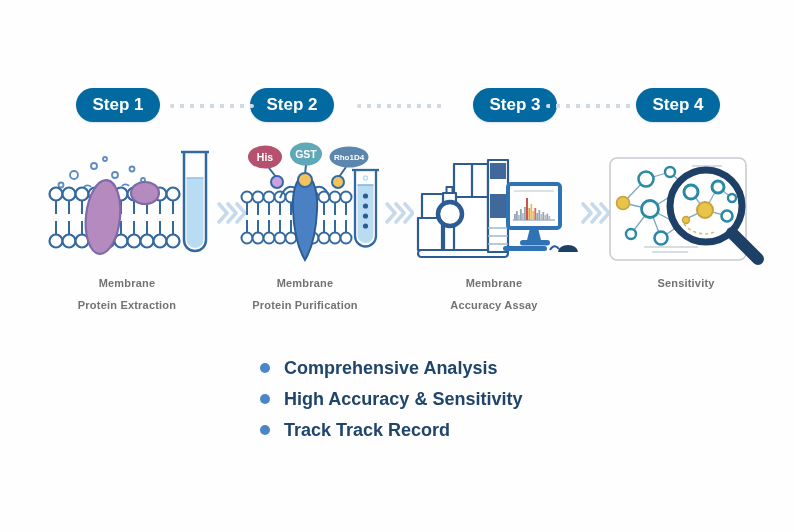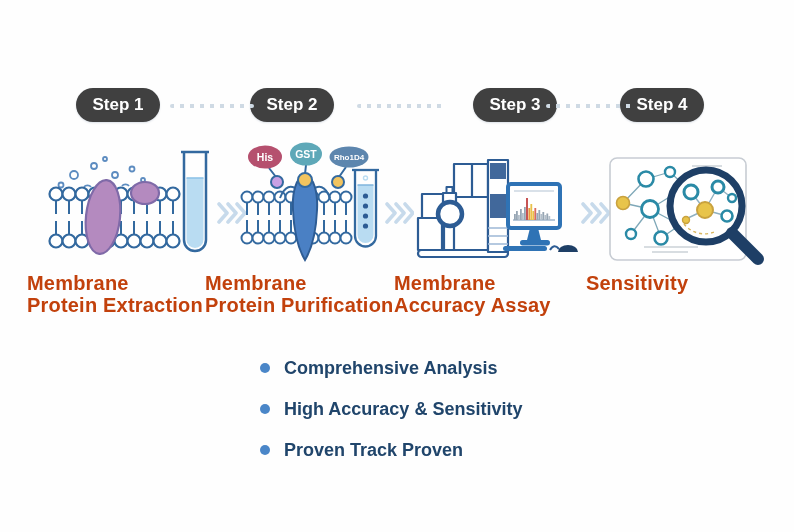--- a/index.html
+++ b/index.html
@@ -2,38 +2,38 @@
 <html><head>
 <meta charset="utf-8">
 <style>
   html,body { margin:0; padding:0; background:#ffffff; }
   .canvas {
     position:relative; width:794px; height:532px; background:#fefefe;
     font-family:"Liberation Sans", sans-serif; overflow:hidden;
   }
   .badge {
     position:absolute; top:88px; width:84px; height:34px; border-radius:17px;
-    background:#404040; color:#ffffff; font-size:17px; font-weight:700;
+    background:#0369a1; color:#ffffff; font-size:17px; font-weight:700;
     display:flex; align-items:center; justify-content:center;
     box-shadow:0 1px 2px rgba(30,63,102,.15);
   }
-  .b1{left:76px;} .b2{left:250px;} .b3{left:473px;} .b4{left:620px;}
+  .b1{left:76px;} .b2{left:250px;} .b3{left:473px;} .b4{left:636px;}
   .dots {
     position:absolute; top:104px; height:4px; border-radius:2px;
     background:repeating-linear-gradient(90deg,#cfdae4 0 4px,transparent 4px 10px);
   }
   .d1{left:170px;width:84px;} .d2{left:357px;width:86px;} .d3{left:546px;width:88px;}
   .ill { position:absolute; }
   .chev { position:absolute; }
   .step-label {
-    position:absolute; top:272px; width:200px; 
-    font-size:20px; font-weight:700; color:#c2410c; line-height:22px; letter-spacing:.2px;
+    position:absolute; top:272px; width:200px; text-align:center;
+    font-size:11px; font-weight:700; color:#737373; line-height:22px; letter-spacing:.2px;
   }
   .l1{left:27px;} .l2{left:205px;} .l3{left:394px;} .l4{left:586px;}
-  .features { position:absolute; left:260px; top:357px; display:flex; flex-direction:column; gap:19px; }
+  .features { position:absolute; left:260px; top:357px; display:flex; flex-direction:column; gap:9px; }
   .feature { display:flex; align-items:center; gap:14px; height:22px; }
   .dot { width:10px; height:10px; border-radius:50%; background:#4a86c8; flex:none; }
   .feature-text { font-size:18px; font-weight:700; color:#20456b; }
   .tag-text { font-family:"Liberation Sans",sans-serif; font-weight:700; fill:#ffffff; text-anchor:middle; }
 </style>
 </head>
 <body>
 
 <div class="canvas">
 
@@ -264,17 +264,17 @@
     <div class="feature">
       <span class="dot"></span>
       <span class="feature-text">Comprehensive Analysis</span>
     </div>
     <div class="feature">
       <span class="dot"></span>
       <span class="feature-text">High Accuracy &amp; Sensitivity</span>
     </div>
     <div class="feature">
       <span class="dot"></span>
-      <span class="feature-text">Proven Track Proven</span>
+      <span class="feature-text">Track Track Record</span>
     </div>
   </div>
 
 </div>
 
 </body></html>

